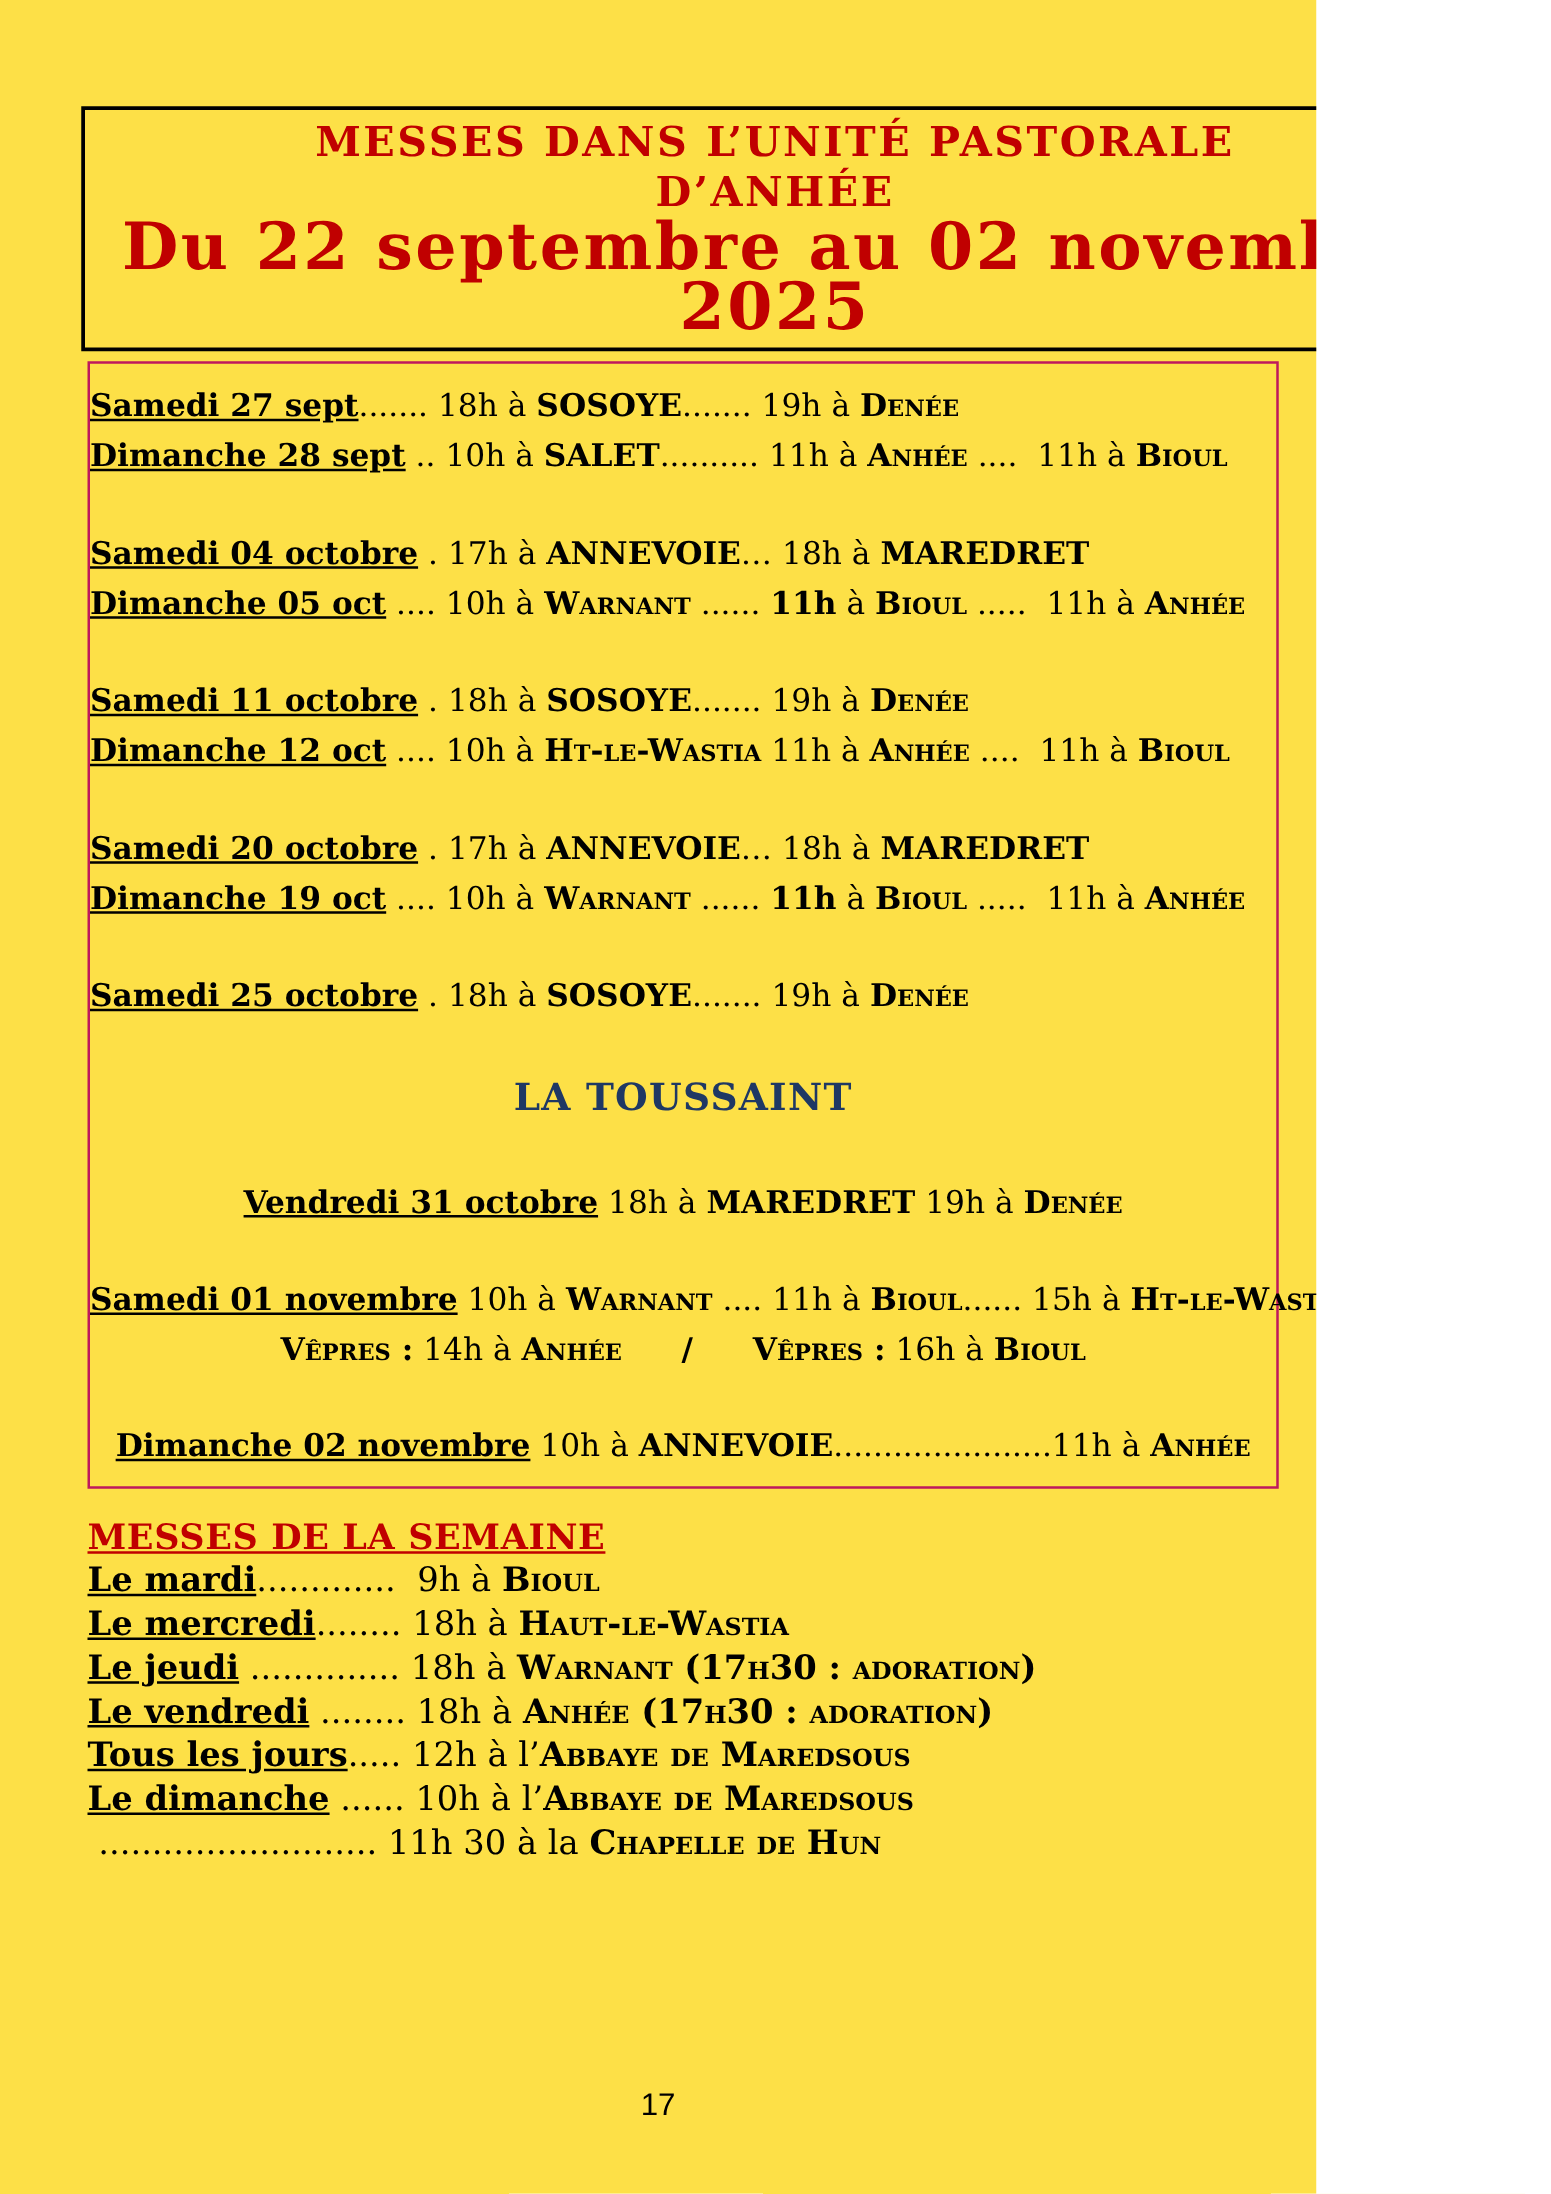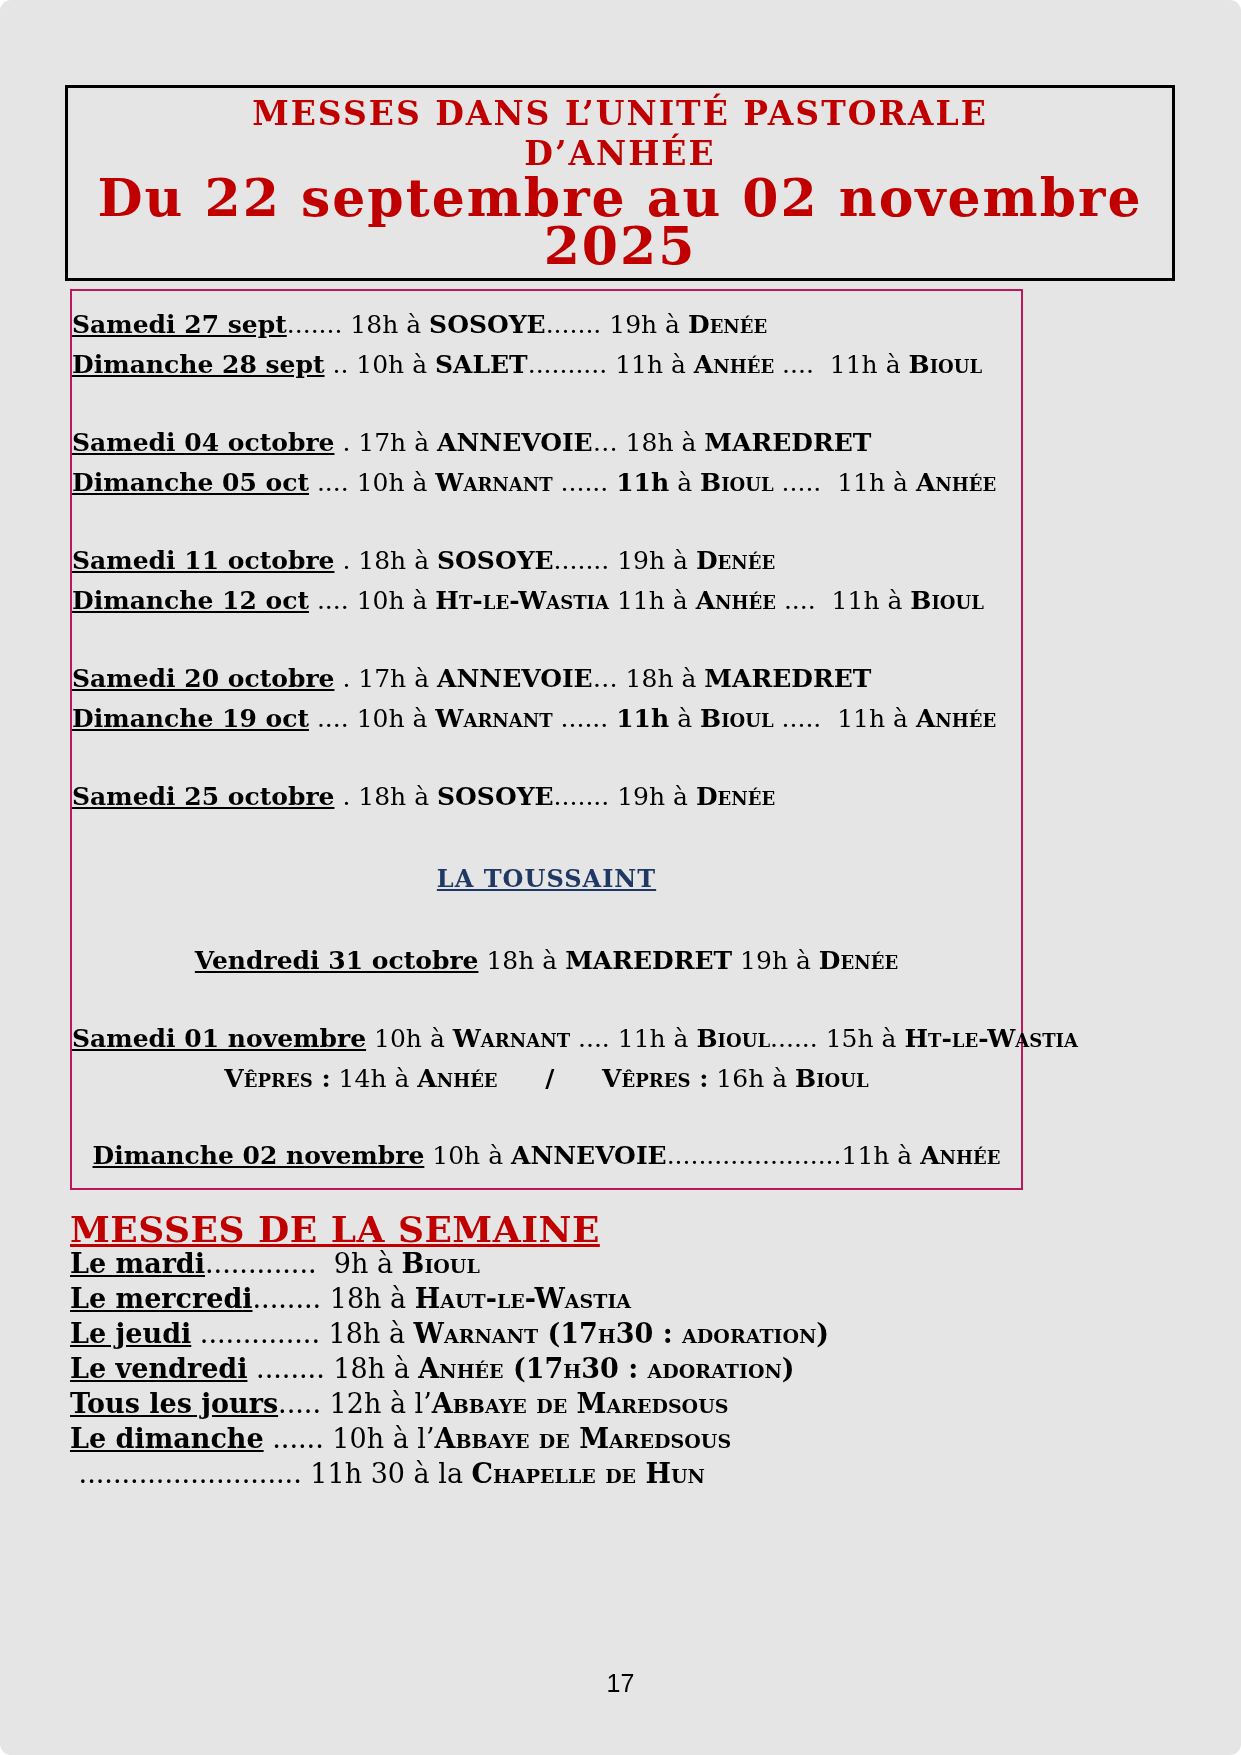--- a/index.html
+++ b/index.html
@@ -1,24 +1,23 @@
 <!DOCTYPE html>
 <html><head>
 <meta charset="utf-8">
 <style>
   html,body{margin:0;padding:0;background:#ffffff;}
   .page{
     position:relative;
-    width:1241px;
+    width:1053px;
     min-height:1755px;
-    background:#e5e5e5;
+    background:#fde047;
     font-family:"DejaVu Serif","Liberation Serif",serif;
     color:#000000;
     overflow:hidden;
-    border-radius:11px;
   }
   
   .title-box{
     margin:85px 0 0 65px;
     width:1104px;
     border:3px solid #000000;
     text-align:center;
     padding:6px 0 8px 0;
     box-sizing:content-box;
   }
@@ -51,30 +50,29 @@
   .line.center{ text-align:center; white-space:pre; }
   .spacer{ width:100%; }
   .run-plain{ font-weight:normal; }
   .run-bold{ font-weight:bold; }
   .run-day{ font-weight:bold; text-decoration:underline; }
   .run-caps{ font-weight:bold; }
   .run-sc{ font-weight:bold; font-variant:small-caps; }
   .run-toussaint{
     color:#1f3864;
     font-weight:bold;
-    text-decoration:underline;
     letter-spacing:1px;
-    font-size:24px;
+    font-size:30px;
   }
   
   .weekly{ margin:22px 0 0 70px; }
   .weekly-header{
     color:#c00000;
     font-weight:bold;
-    font-size:36px;
+    font-size:28px;
     line-height:34px;
     text-decoration:underline;
     letter-spacing:0.5px;
   }
   .weekly .line{
     font-size:27px;
     line-height:35px;
   }
   
   .page-number{

